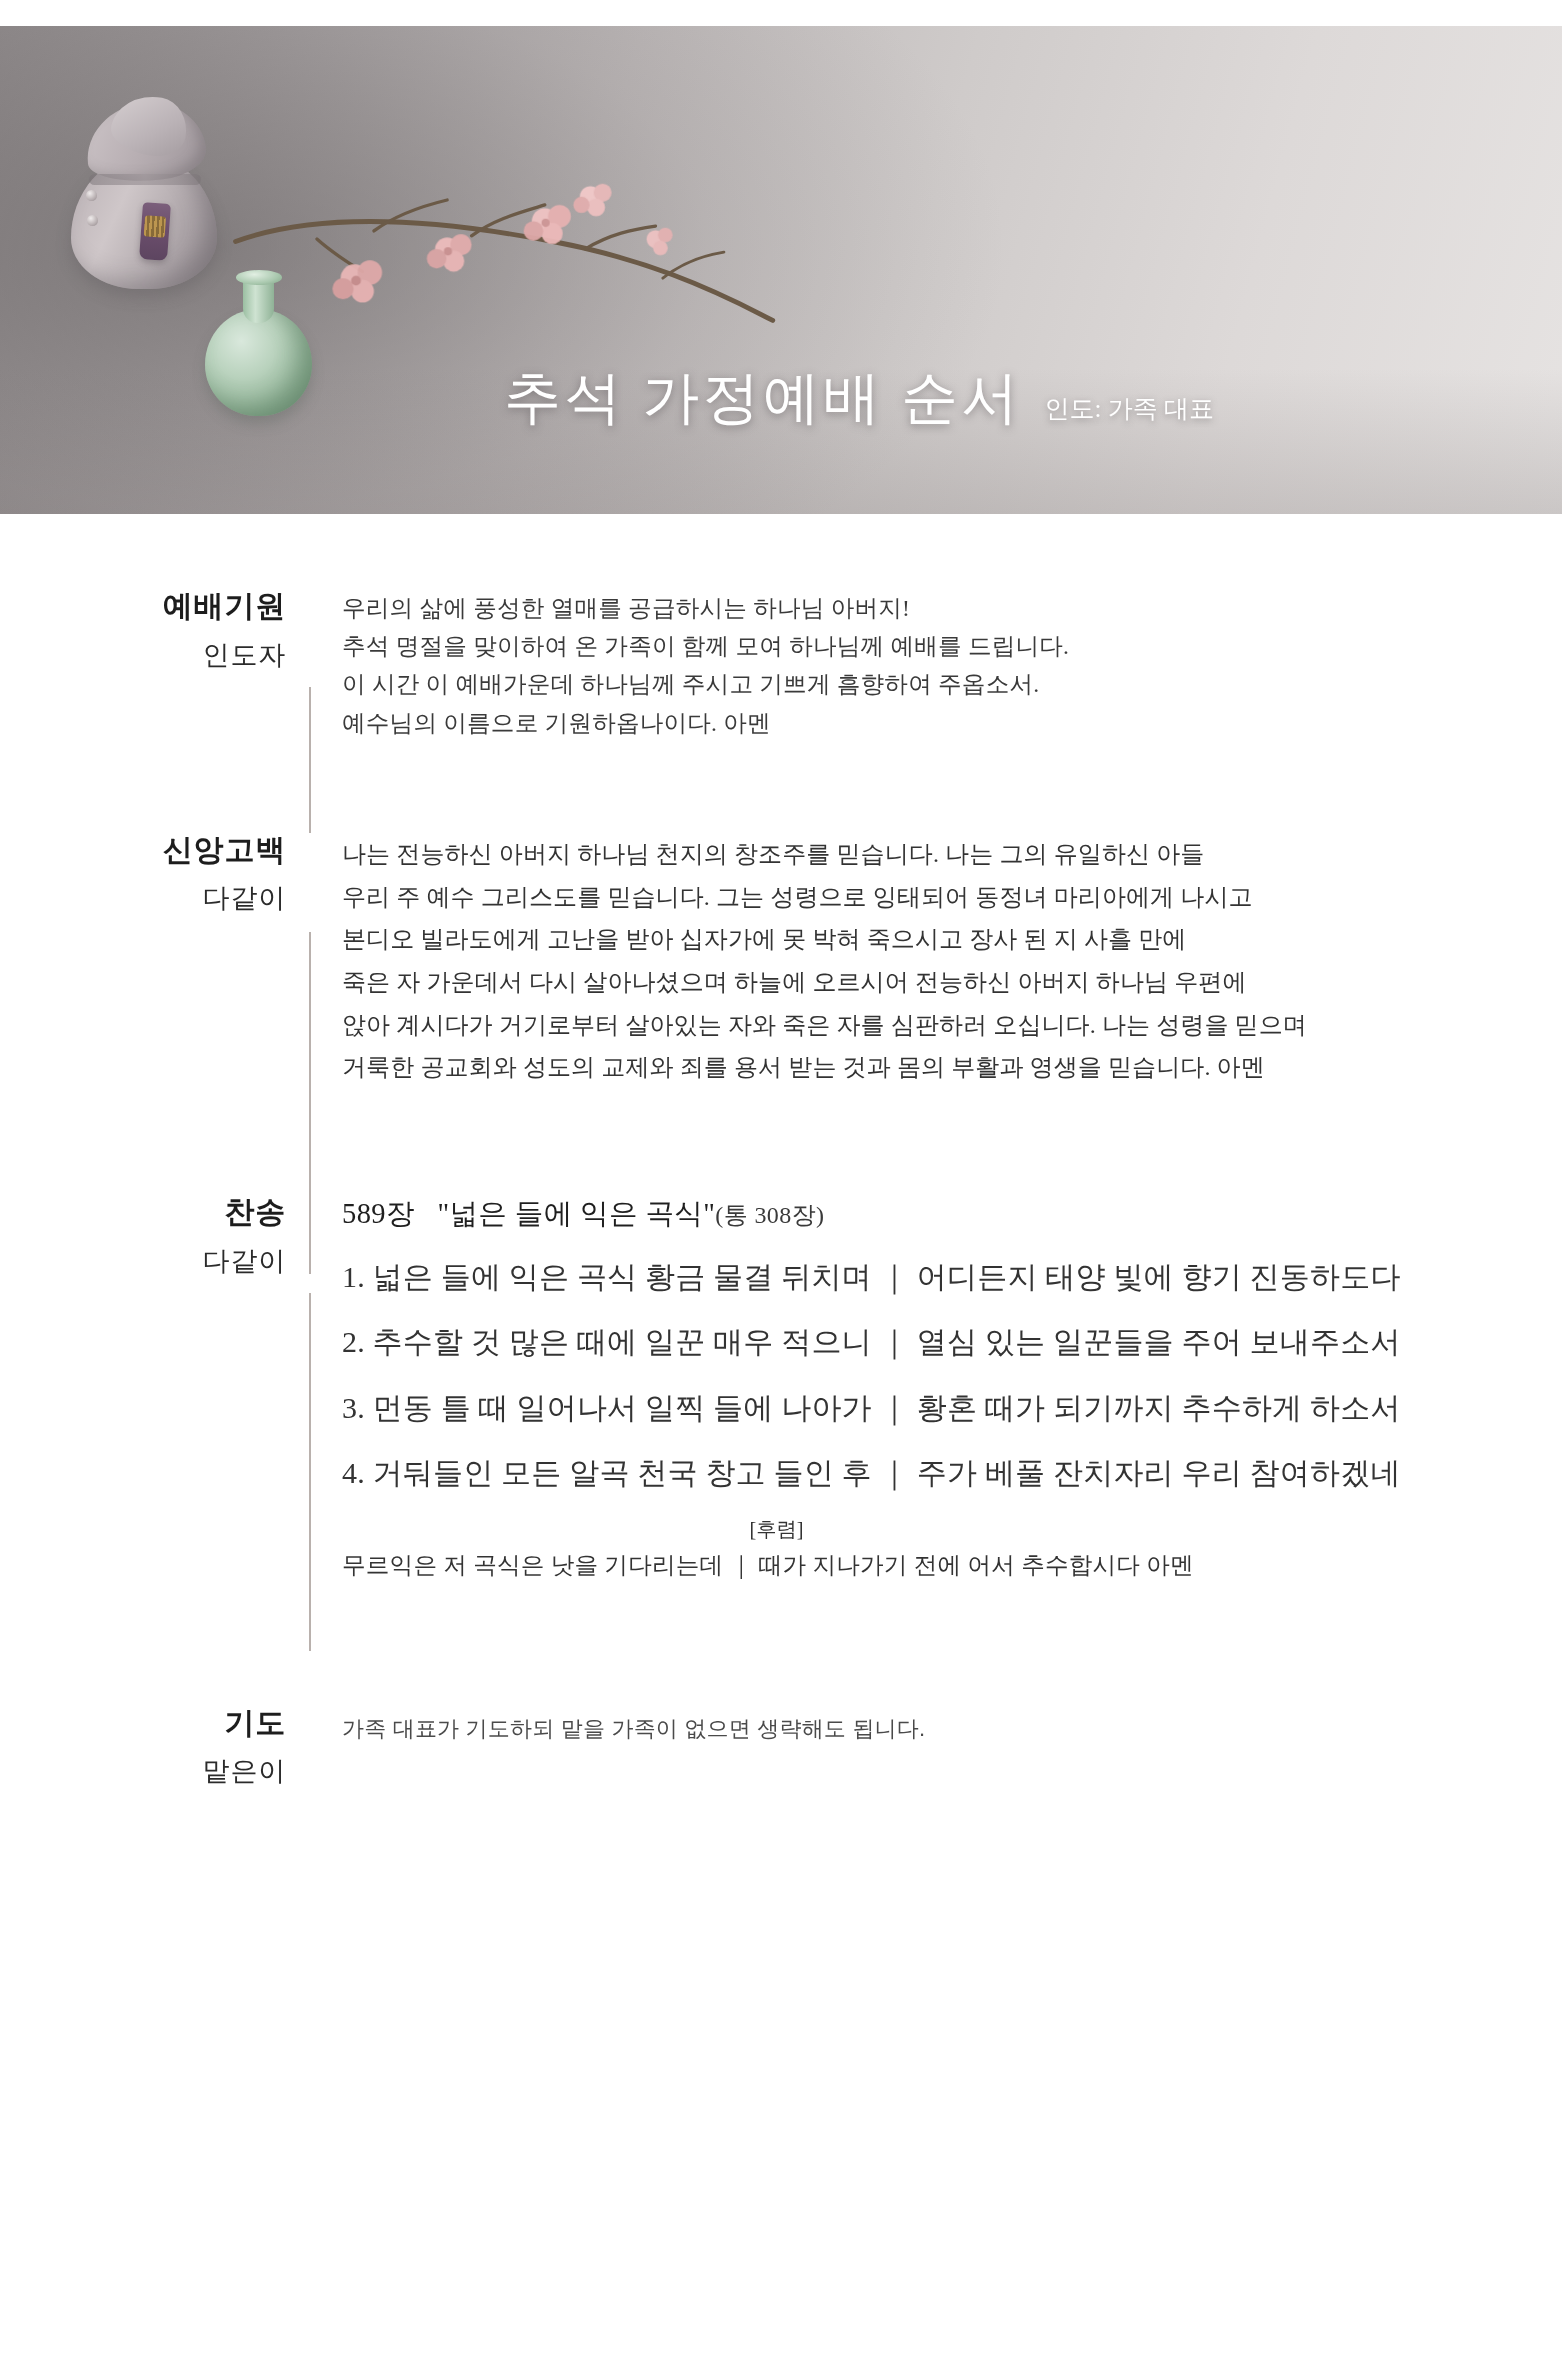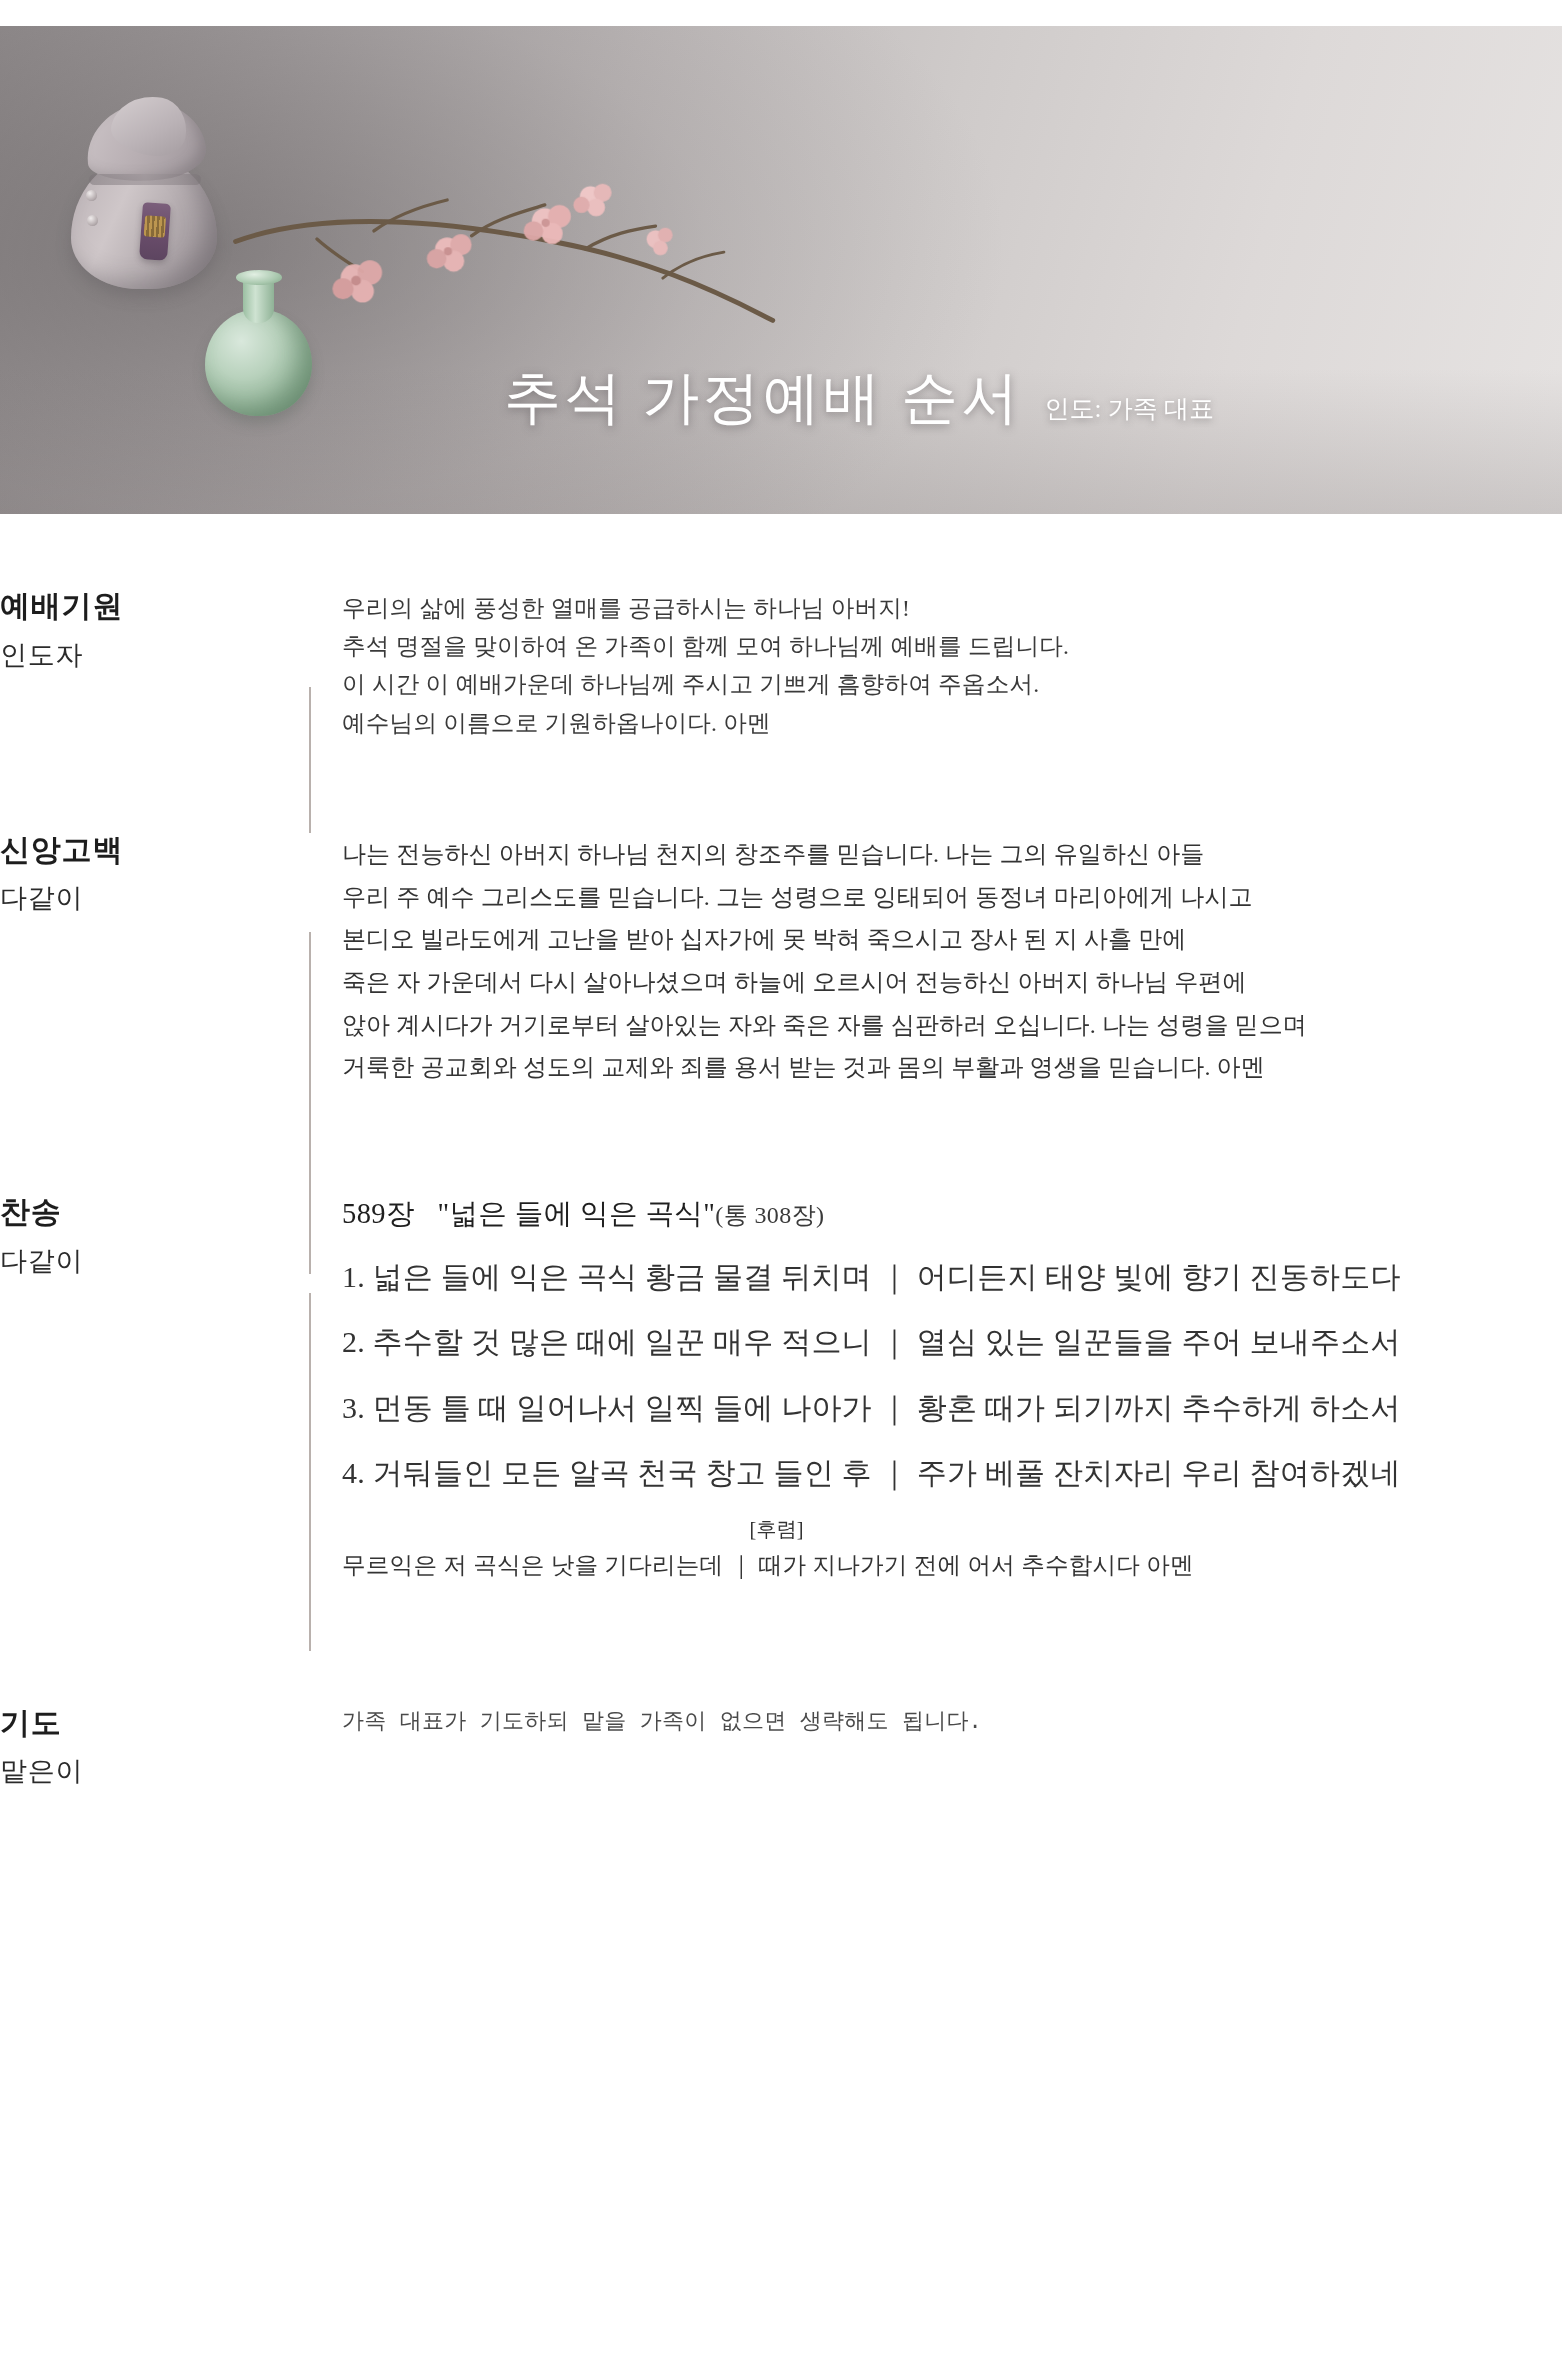--- a/index.html
+++ b/index.html
@@ -177,21 +177,21 @@
   }
   .section {
     position: relative;
     display: flex;
     align-items: flex-start;
     padding-left: 0;
   }
   .label-col {
     width: 309px;
     flex: 0 0 309px;
-    text-align: left;
+    text-align: right;
     padding-right: 23px;
     box-sizing: border-box;
     position: relative;
   }
   .label-main {
     font-family: "Liberation Serif", serif;
     font-size: 30px;
     font-weight: 700;
     color: #1d1d1d;
     letter-spacing: 0.8px;
@@ -261,24 +261,25 @@
     padding-right: 309px;
   }
   .refrain-line {
     font-family: "Liberation Serif", serif;
     font-size: 23.6px;
     color: #333333;
     line-height: 1.5;
     letter-spacing: 0.2px;
   }
   .note {
-    font-family: Liberation Mono, monospace;
+    font-family: Liberation Sans, sans-serif;
     font-size: 22px;
     color: #4a4a4a;
     letter-spacing: 0.2px;
+    margin-top: 8px;
   }
   .sp-1 { height: 91px; }
   .sp-2 { height: 106px; }
   .sp-3 { height: 122px; }
 </style>
 </head>
 <body>
 
 <div class="hero">
   <div class="hero-vignette"></div>

